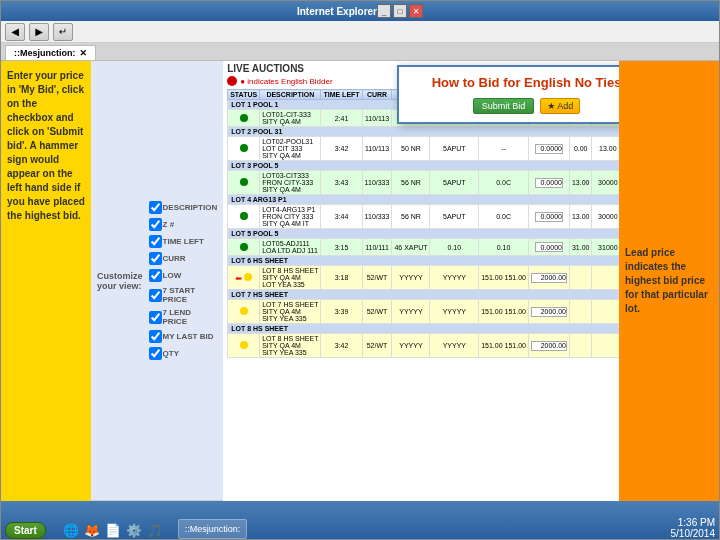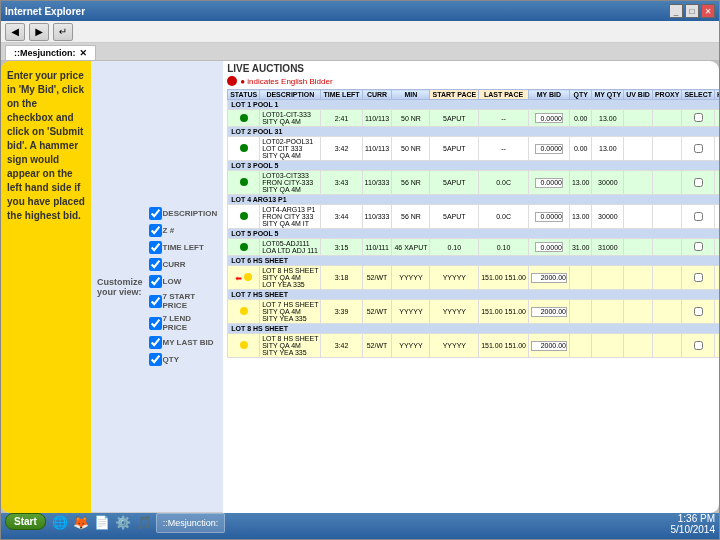--- a/index.html
+++ b/index.html
@@ -19,21 +19,21 @@
       display: flex;
       flex-direction: column;
       border: 1px solid #888;
     }
 
     .title-bar {
       background: linear-gradient(to bottom, #4a7fb5, #2a5f9e);
       height: 20px;
       display: flex;
       align-items: center;
-      justify-content: space-between;
+      justify-content: center;
       padding: 4px 4px;
       flex-shrink: 0;
     }
     .title-bar-text {
       color: white;
       font-size: 10px;
       font-weight: bold;
     }
     .title-bar-controls {
       display: flex;
@@ -108,21 +108,20 @@
     .tab.active {
       background: white;
       font-weight: bold;
     }
 
     
     .main-content {
       display: flex;
       flex: 1;
       overflow: hidden;
-      border-radius: 9px;
     }
 
     
     .left-panel {
       width: 90px;
       background: #FFD700;
       padding: 8px 6px;
       flex-shrink: 0;
       font-size: 10px;
       font-weight: bold;
@@ -255,26 +254,26 @@
     .spinner-input {
       width: 28px;
       height: 10px;
       font-size: 7px;
       text-align: right;
       border: 1px solid #aaa;
     }
 
     
     .taskbar {
-      height: 26px;
+      height: 38px;
       background: linear-gradient(to bottom, #4a7fb5, #2a5f9e);
       display: flex;
-      align-items: flex-start;
+      align-items: flex-end;
       padding: 0 4px;
-      gap: 2px;
+      gap: 13px;
       flex-shrink: 0;
     }
     .taskbar-start {
       background: linear-gradient(to bottom, #5a9f35, #3a7f15);
       color: white;
       font-weight: bold;
       font-size: 10px;
       padding: 2px 8px;
       border-radius: 8px;
       border: 1px solid #2a5f05;
@@ -414,20 +413,27 @@
             <span>MY LAST BID</span>
           </div>
           <div class="col-check">
             <input type="checkbox" checked="" style="">
             <span>QTY</span>
           </div>
         </div>
       </div>
 
       <div style="position:relative;">
+        <div style="position:absolute;top:4px;left:50%;transform:translateX(-50%);z-index:20;background:white;border:2px solid #4a7fb5;padding:8px 16px;text-align:center;box-shadow:2px 2px 8px rgba(0,0,0,0.3);width:260px;">
+          <h2 style="font-size:13px;font-weight:bold;color:#CC3300;line-height:1.3;">How to Bid for English No Ties</h2>
+          <div style="display:flex;justify-content:center;gap:6px;margin-top:6px;">
+            <button class="btn-submit">Submit Bid</button>
+            <button class="btn-star">★ Add</button>
+          </div>
+        </div>
 
         <div class="auction-area" style="height:310px;overflow-y:auto;">
           <div class="live-auctions-label">LIVE AUCTIONS</div>
           <div class="indicates-label">
             <span class="loading-icon"></span>
             <span>● indicates English Bidder</span>
           </div>
 
           <div class="table-wrap">
             <table>
@@ -641,20 +647,23 @@
                   <td>--</td>
                 </tr>
               </tbody>
             </table>
           </div>
         </div>
       </div>
 
     </div>
 
+    <div class="right-panel">
+      <span>Lead price indicates the highest bid price for that particular lot.</span>
+    </div>
 
   </div>
 
   <div class="taskbar">
     <div class="taskbar-start">Start</div>
     <div class="taskbar-icons">
       <div class="taskbar-icon" style="color:#1a6bbf;font-size:13px;">🌐</div>
       <div class="taskbar-icon" style="font-size:13px;">🦊</div>
       <div class="taskbar-icon" style="font-size:13px;">📄</div>
       <div class="taskbar-icon" style="font-size:13px;">⚙️</div>

